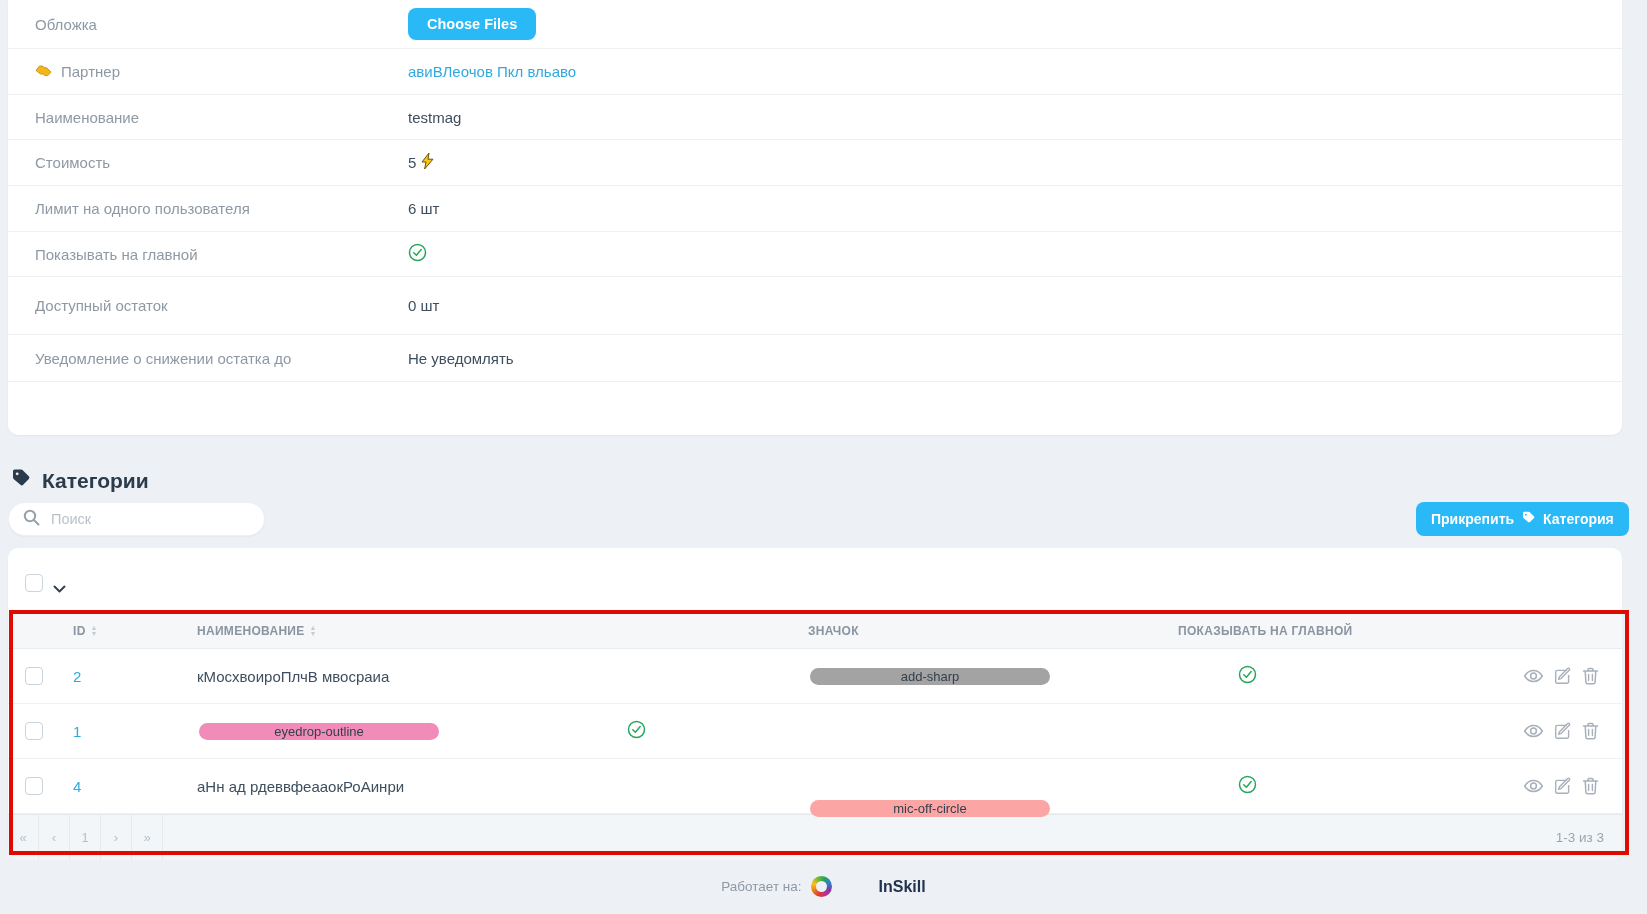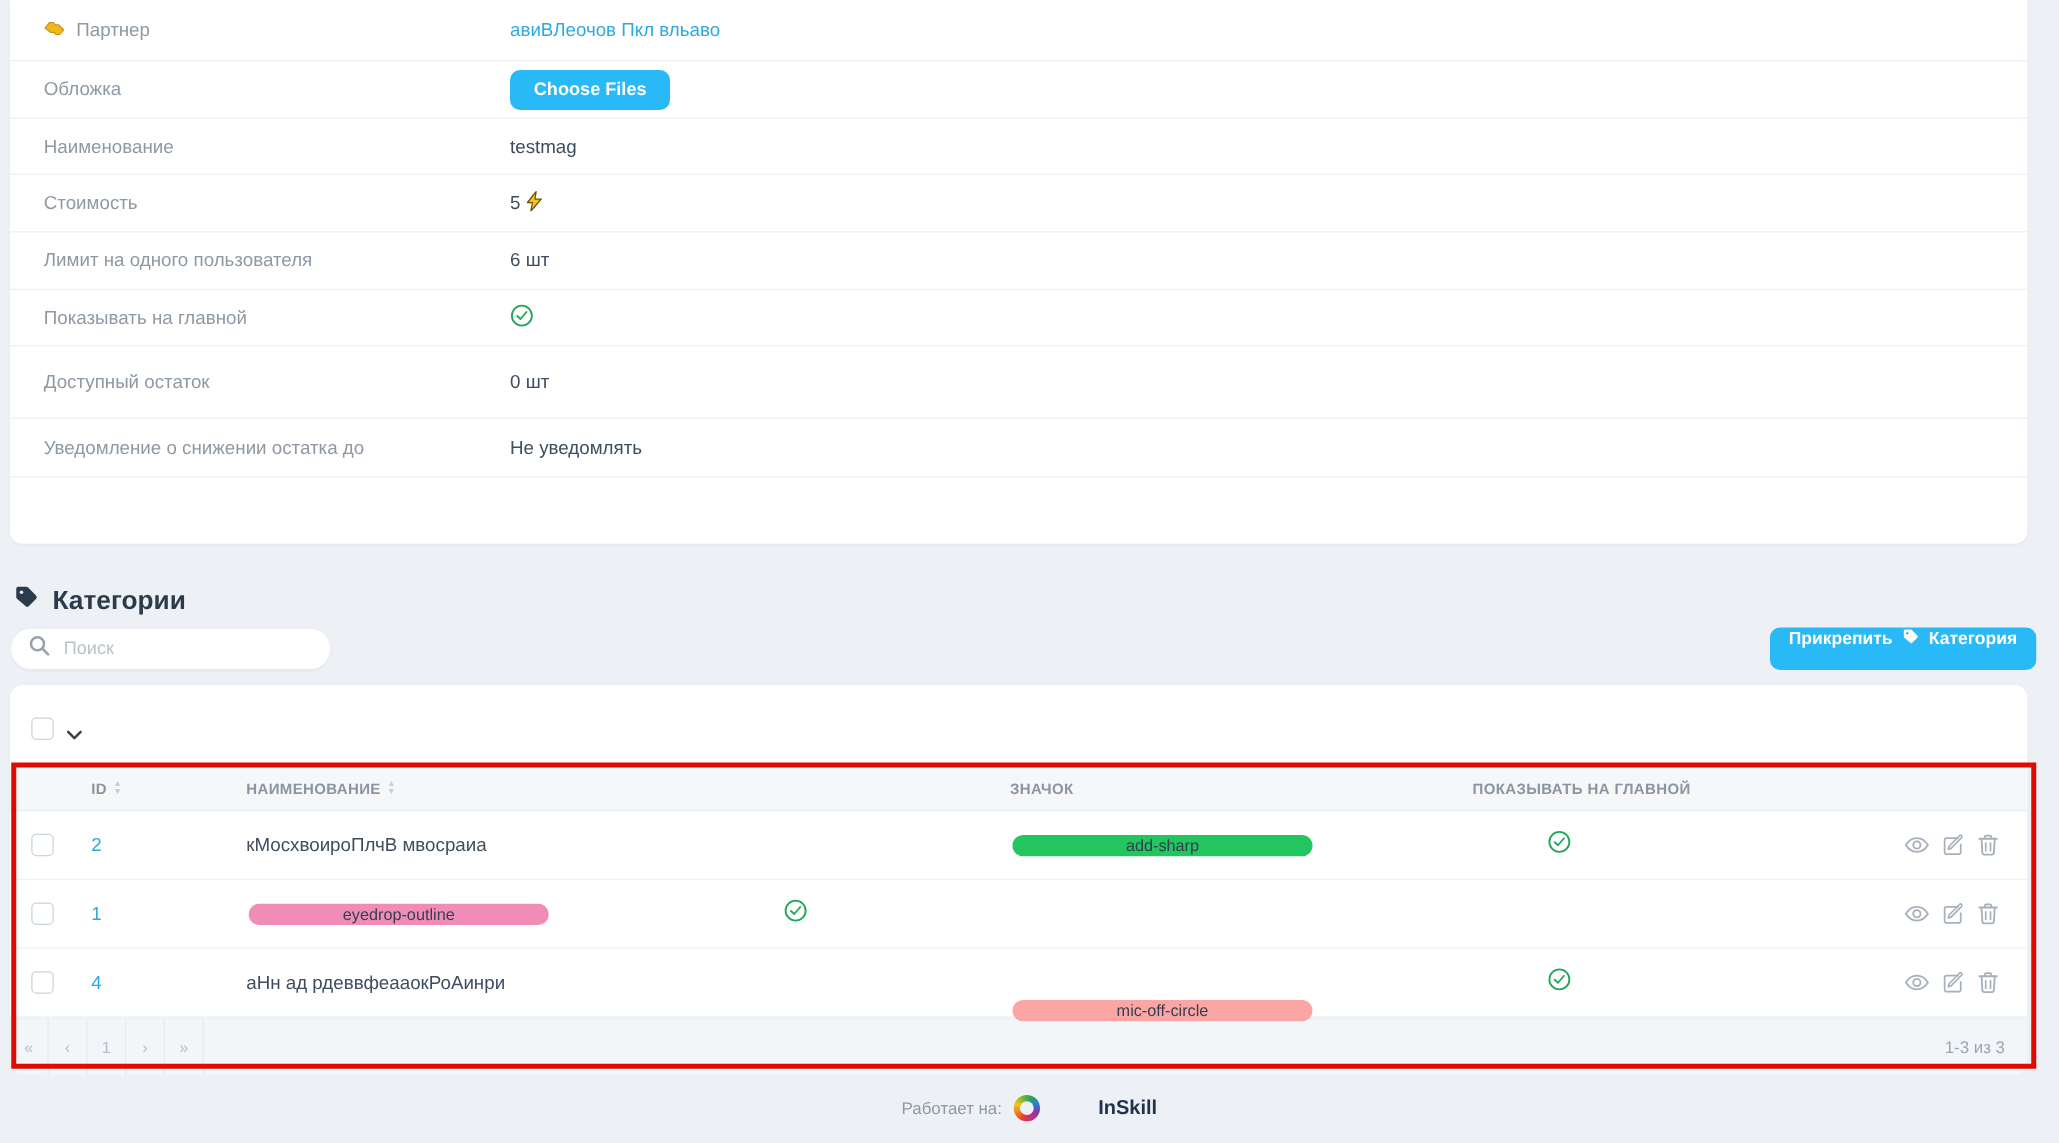--- a/index.html
+++ b/index.html
@@ -27,21 +27,21 @@
 
   
   #section-head { position:absolute; left:10px; top:467px; display:flex; align-items:center; gap:10px;
     font-size:21px; color:#2c3b4b; font-weight:600; }
   #search-box { position:absolute; left:8px; top:502px; width:257px; height:34px; background:#fff;
     border:1px solid #edf0f3; border-radius:17px; display:flex; align-items:center; gap:9px;
     padding:0 12px 0 14px; box-sizing:border-box; box-shadow:0 1px 2px rgba(30,50,70,.04); }
   #search-input { border:none; outline:none; flex:1; font-size:14.5px; font-family:inherit; color:#55606c; background:transparent; }
   #search-input::placeholder { color:#b9c2cb; }
   #attach-btn { position:absolute; left:1416px; top:502px; height:34px; padding:0 15px;
-    display:flex; align-items:flex-start; gap:7px; font-size:14px; }
+    display:flex; align-items:center; gap:7px; font-size:14px; }
 
   
   #table-card { left:8px; top:548px; width:1614px; height:307px; border-radius:10px; }
   #select-all-row { height:66px; box-sizing:border-box; padding:26px 0 0 17px; display:flex; gap:10px; align-items:flex-start; }
   .checkbox { width:18px; height:18px; border:1.5px solid #c9d4dd; border-radius:4px; background:#fff; box-sizing:border-box; cursor:pointer; }
   .chevron { margin-top:5px; cursor:pointer; }
 
   .t-head { display:flex; align-items:center; height:34px; background:#f5f7f9; border-bottom:1px solid #e9edf1;
     font-size:12px; font-weight:700; color:#8a95a1; letter-spacing:.3px; }
   .t-row { display:flex; align-items:center; height:54px; border-bottom:1px solid #eef1f4; }
@@ -74,35 +74,35 @@
   .logo { width:21px; height:21px; border-radius:50%; position:relative;
     background:conic-gradient(from 200deg,#e23b2e,#ef8021,#f4c51c,#7cb82f,#29a35c,#2b7fd4,#7b3fa0,#c22f86,#e23b2e); }
   .logo::after { content:""; position:absolute; inset:5px; background:#edf0f4; border-radius:50%; }
   .brand { font-weight:700; color:#22334e; font-size:16px;padding-left:38px; }
 </style>
 </head>
 <body>
 
 <div class="card" id="form-card">
   <div class="form-row">
+    <div class="form-label">Обложка</div>
+    <div class="form-value">
+      <button class="btn" id="choose-files">Choose Files</button>
+    </div>
+  </div>
+  <div class="form-row">
     <div class="form-label">
       <span><svg width="17" height="13" viewBox="0 0 17 13">
             <path d="M1 6.5 L4.5 2 h3.2 l1.6 1.8 h2.4 L16 8 l-3.2 3.6 h-3 L8.2 10 H5.6 L1 6.5 z" fill="#f2b71c" stroke="#c8920a" stroke-width="0.9" stroke-linejoin="round"></path>
           </svg></span>
       <span>Партнер</span>
     </div>
     <div class="form-value">
         <span class="link">авиВЛеочов Пкл вльаво</span>
       </div>
-  </div>
-  <div class="form-row">
-    <div class="form-label">Обложка</div>
-    <div class="form-value">
-      <button class="btn" id="choose-files">Choose Files</button>
-    </div>
   </div>
   <div class="form-row">
     <div class="form-label">Наименование</div>
     <div class="form-value">testmag</div>
   </div>
   <div class="form-row">
     <div class="form-label">Стоимость</div>
     <div class="form-value">
       <span>5</span>
       <span><svg width="13" height="16" viewBox="0 0 13 16">
@@ -187,21 +187,21 @@
     <div class="c-actions"></div>
   </div>
 
   <div class="t-row">
     <div class="c-check">
         <div class="checkbox"></div>
       </div>
     <div class="c-id cell">2</div>
     <div class="c-name cell">кМосхвоироПлчВ мвосраиа</div>
     <div class="c-badge">
-        <div class="pill" style="background-color: #22c55e;">add-sharp</div>
+        <div class="pill" style="background-color: #a3a3a3;">add-sharp</div>
       </div>
     <div class="c-show"><span><svg width="19" height="19" viewBox="0 0 19 19">
             <circle cx="9.5" cy="9.5" r="8" fill="none" stroke="#26a65b" stroke-width="1.5"></circle>
             <polyline points="5.8,9.8 8.4,12.2 13.2,6.6" fill="none" stroke="#26a65b" stroke-width="1.5" stroke-linecap="round" stroke-linejoin="round"></polyline>
           </svg></span></div>
     <div class="c-actions">
       <button class="icon-btn">
           <svg width="21" height="20" viewBox="0 0 20 20">
             <path d="M10 4.5 C5.5 4.5 2.3 8.2 1.2 10 C2.3 11.8 5.5 15.5 10 15.5 C14.5 15.5 17.7 11.8 18.8 10 C17.7 8.2 14.5 4.5 10 4.5 Z" fill="none" stroke="#a8b0ba" stroke-width="1.5"></path>
             <circle cx="10" cy="10" r="2.9" fill="none" stroke="#a8b0ba" stroke-width="1.5"></circle>

